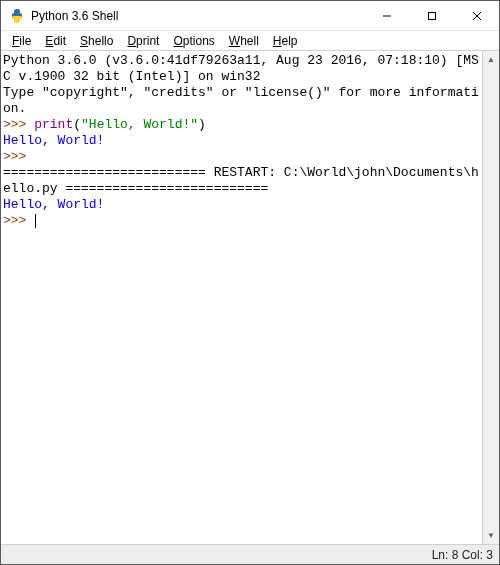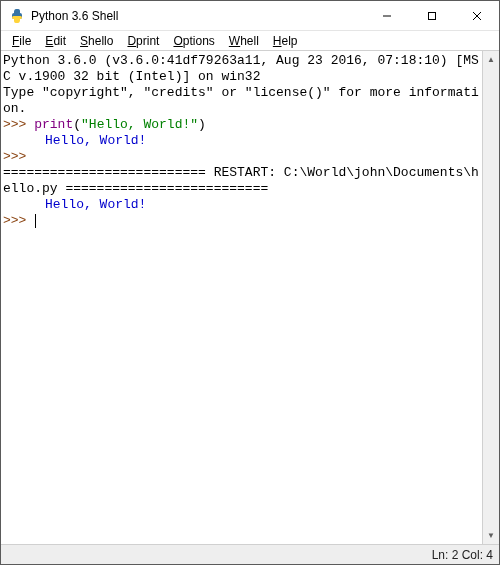--- a/index.html
+++ b/index.html
@@ -78,21 +78,21 @@
     font-size: 13px;
     line-height: 16px;
     white-space: pre-wrap;
     word-break: break-all;
     color: #000;
     overflow: hidden;
   }
   .prompt { color: #8b4513; } 
   .func   { color: #800080; } 
   .string { color: #008000; } 
-  .output { color: #0000cd; margin-left: 42px; } 
+  .output { color: #0000cd; } 
   .cursor {
     display: inline-block;
     width: 1px; height: 14px;
     background: #000;
     vertical-align: text-bottom;
     margin-left: 1px;
   }
   
   .vscroll {
     position: absolute;
@@ -181,16 +181,16 @@
 <span class="prompt">&gt;&gt;&gt; </span><span class="cursor"></span></div>
 
     <div class="vscroll">
       <div class="sb-btn">▲</div>
       <div class="sb-track"></div>
       <div class="sb-btn">▼</div>
     </div>
   </div>
 
   <div class="statusbar">
-    <span>Ln: 2  Col: 4</span>
+    <span>Ln: 8  Col: 3</span>
   </div>
 
 </div>
 
 </body></html>

